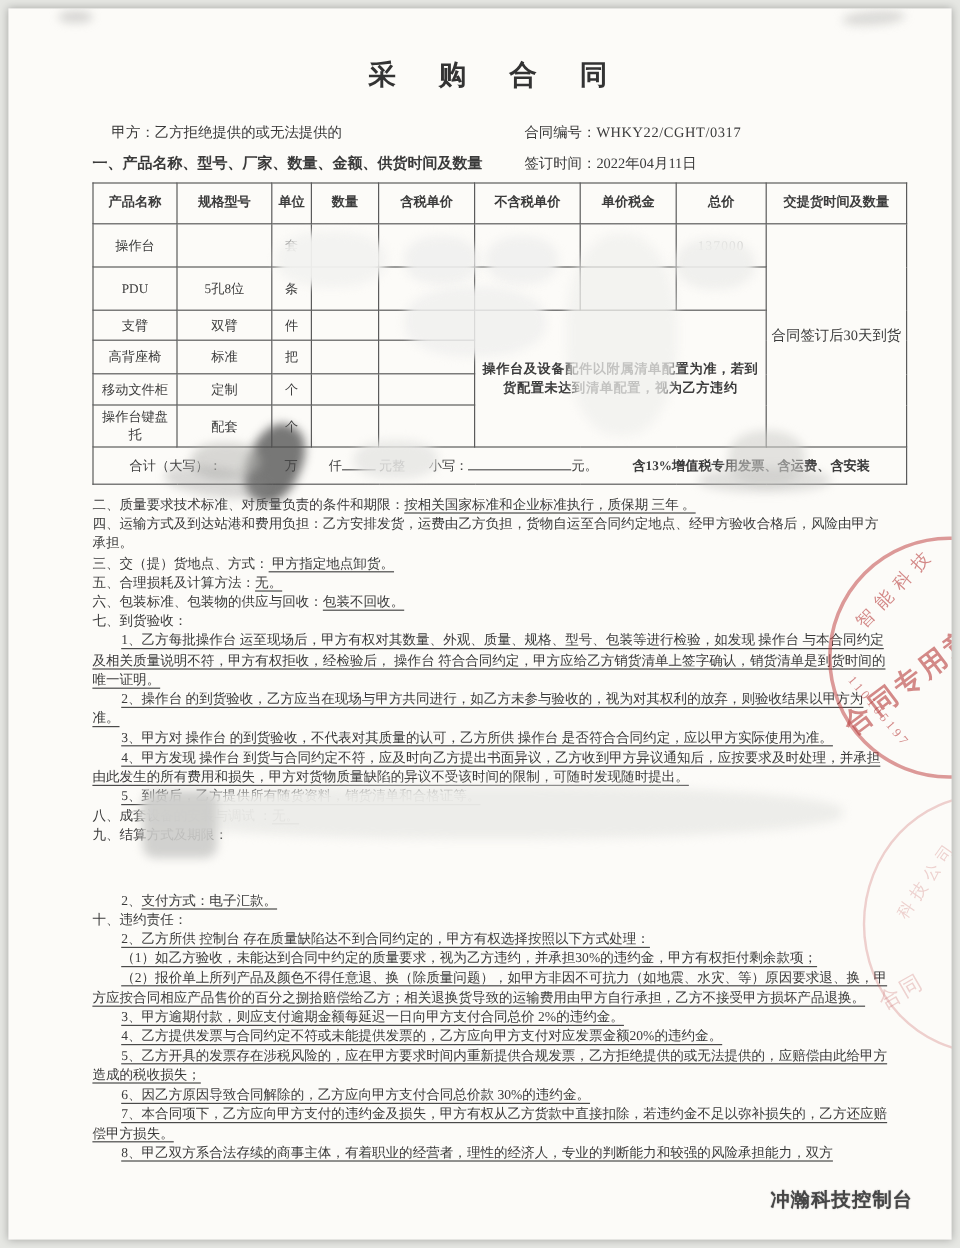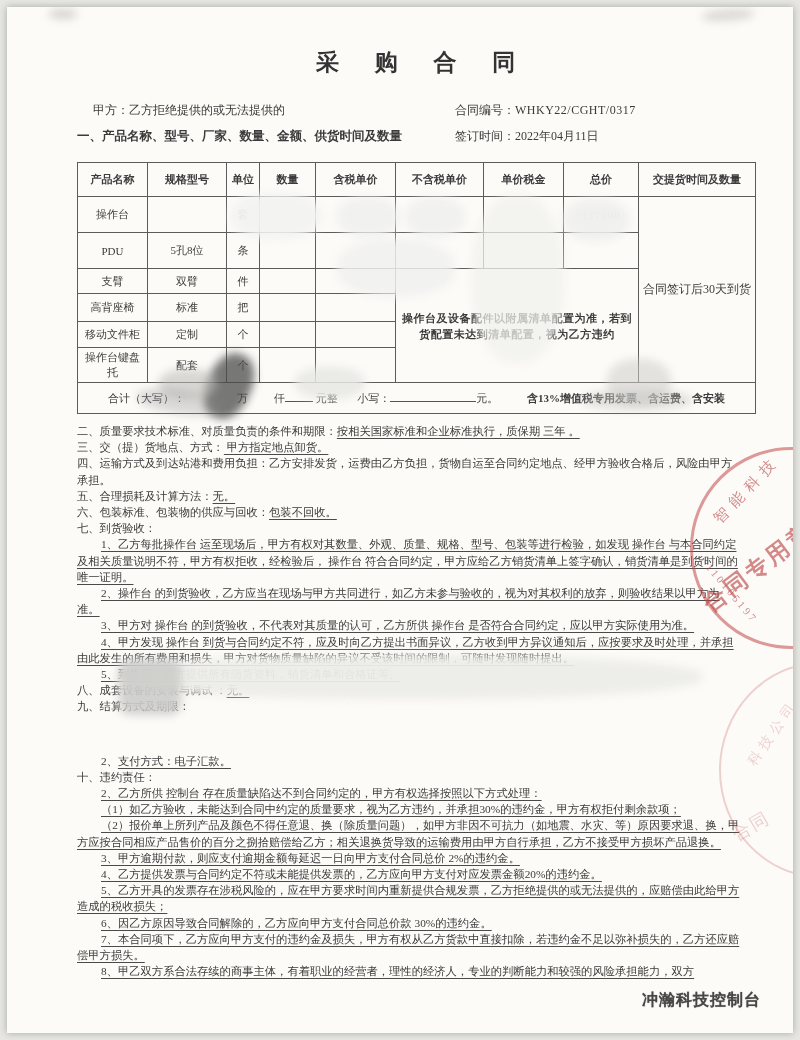--- a/index.html
+++ b/index.html
@@ -5,32 +5,32 @@
   html,body{margin:0;padding:0;}
   body{
     width:800px;height:1040px;position:relative;overflow:hidden;
     background:#e6e7e3;
     font-family:"Liberation Serif","DejaVu Serif",serif;
   }
   .page{
     position:absolute;inset:7px;background:#fcfbf8;overflow:hidden;
     box-shadow:0 0 7px rgba(0,0,0,.28);
   }
-  .content{position:relative;padding:34px 38px 0 70px;color:#3a3a3a;}
+  .content{position:relative;padding:34px 56px 0 70px;color:#3a3a3a;}
   .title{
     text-align:center;font-size:23px;font-weight:bold;letter-spacing:15px;
     margin:6px 0 24px 14px;color:#333;
   }
   .hrow{display:flex;justify-content:space-between;align-items:flex-end;margin-bottom:9px;font-size:12px;}
   .hleft{padding-left:16px;}
   .hright{width:300px;}
   .sec1{font-weight:bold;font-size:12.5px;padding-left:0 !important;}
   .mono-num{letter-spacing:.5px;}
   table.items{
-    border-collapse:collapse;table-layout:fixed;width:678px;margin-top:17px;
+    border-collapse:collapse;table-layout:fixed;width:678px;margin-top:7px;
     font-size:11px;color:#3c3c3c;
   }
   table.items td,table.items th{
     border:1px solid #5b5b5b;text-align:center;padding:2px 3px;overflow:hidden;
   }
   table.items th{font-weight:bold;font-size:11px;line-height:13px;}
   tr.hd{height:34px;}
   tr.r1{height:36px;}tr.r2{height:36px;}tr.r3{height:25px;}
   tr.r4{height:28px;}tr.r5{height:26px;}tr.r6{height:33px;}
   tr.total{height:31px;}
@@ -169,22 +169,22 @@
           <span class="sp" style="width:14px"></span>
           <span>小写：</span><span class="blank-u w86"></span><span>元。</span>
           <span class="taxnote">含13%增值税专用发票、含运费、含安装</span>
         </td>
       </tr>
     </tbody>
       </table>
 
     <div class="terms">
         <p class="term"><span>二、质量要求技术标准、对质量负责的条件和期限：</span><span class="u">按相关国家标准和企业标准执行，质保期 三年 。</span></p>
+        <p class="term"><span>四、运输方式及到达站港和费用负担：乙方安排发货，运费由乙方负担，货物自运至合同约定地点、经甲方验收合格后，风险由甲方承担。</span></p>
         <p class="term"><span>三、交（提）货地点、方式：</span><span class="u"> 甲方指定地点卸货。</span></p>
-        <p class="term"><span>四、运输方式及到达站港和费用负担：乙方安排发货，运费由乙方负担，货物自运至合同约定地点、经甲方验收合格后，风险由甲方承担。</span></p>
         <p class="term"><span>五、合理损耗及计算方法：</span><span class="u">无。</span></p>
         <p class="term"><span>六、包装标准、包装物的供应与回收：</span><span class="u">包装不回收。</span></p>
         <p class="term"><span>七、到货验收：</span></p>
         <p class="term ind"><span class="u">1、乙方每批操作台 运至现场后，甲方有权对其数量、外观、质量、规格、型号、包装等进行检验，如发现 操作台 与本合同约定及相关质量说明不符，甲方有权拒收，经检验后， 操作台 符合合同约定，甲方应给乙方销货清单上签字确认，销货清单是到货时间的唯一证明。</span></p>
         <p class="term ind"><span class="u">2、操作台 的到货验收，乙方应当在现场与甲方共同进行，如乙方未参与验收的，视为对其权利的放弃，则验收结果以甲方为准。</span></p>
         <p class="term ind"><span class="u">3、甲方对 操作台 的到货验收，不代表对其质量的认可，乙方所供 操作台 是否符合合同约定，应以甲方实际使用为准。</span></p>
         <p class="term ind"><span class="u">4、甲方发现 操作台 到货与合同约定不符，应及时向乙方提出书面异议，乙方收到甲方异议通知后，应按要求及时处理，并承担由此发生的所有费用和损失，甲方对货物质量缺陷的异议不受该时间的限制，可随时发现随时提出。</span></p>
         <p class="term ind"><span class="u">5、到货后，乙方提供所有随货资料，销货清单和合格证等。</span></p>
         <p class="term"><span>八、成套设备的安装与调试 ：</span><span class="u">无。</span></p>
         <p class="term"><span>九、结算方式及期限：</span></p>

